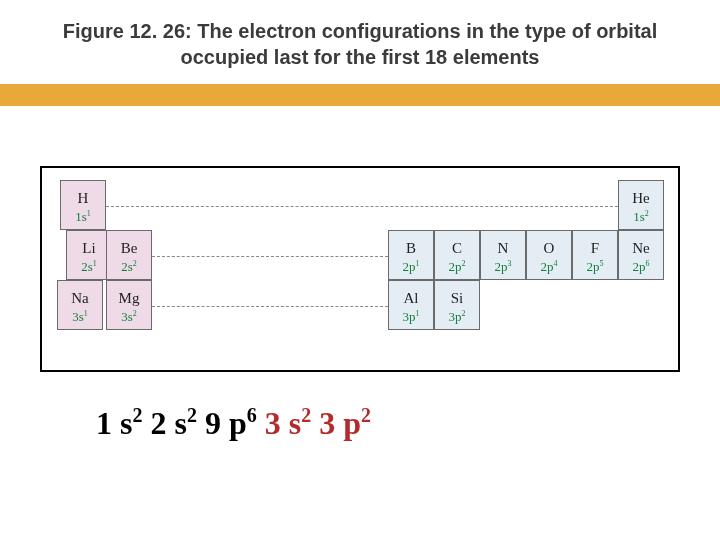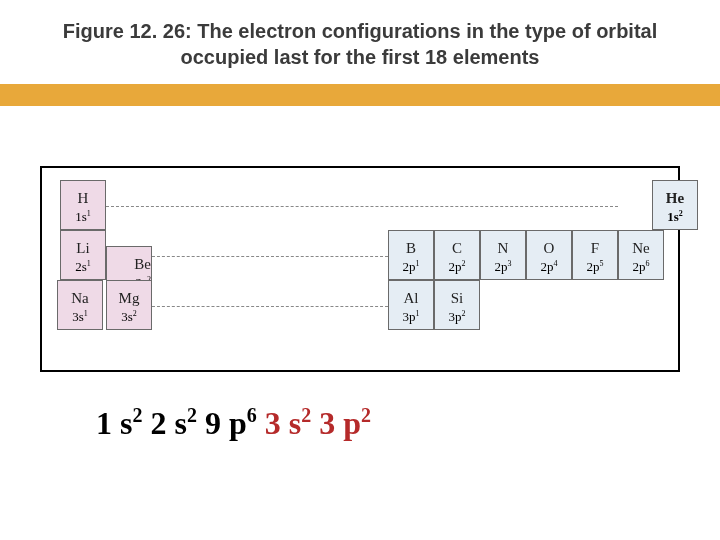--- a/index.html
+++ b/index.html
@@ -7,21 +7,21 @@
   .slide { width: 720px; height: 424px; position: relative; background: #fff; }
   .title-area { width: 100%; padding: 18px 20px 14px 20px; text-align: center; }
   .title-area span { font-size: 20px; font-weight: bold; color: #3b3b3b; line-height: 1.3; }
   .bar { width: 100%; height: 22px; background: #e8a83a; }
   .diagram-wrap { position: absolute; left: 40px; top: 166px; width: 640px; height: 206px; }
   .diagram-border { position: absolute; left: 0; top: 0; width: 640px; height: 206px; border: 2px solid #000; background: #fff; }
   .cell { position: absolute; width: 46px; height: 50px; border: 1px solid #6a6a6a; display: flex; flex-direction: column; align-items: center; justify-content: center; font-family: 'Times New Roman', serif; padding-top: 4px; }
   .cell-pink { background: #efdae7; }
   .cell-blue { background: #e5edf4; }
   .sym { font-size: 15px; color: #222; line-height: 1; }
-  .conf { font-size: 13px; color: #000000; margin-top: 4px; line-height: 1; }
+  .conf { font-size: 13px; color: #15803d; margin-top: 4px; line-height: 1; }
   .conf sup { font-size: 8px; vertical-align: super; }
   .dashed { position: absolute; border-top: 1.5px dashed #888; height: 0; }
   .config-line { position: absolute; left: 96px; top: 404px; font-family: 'Times New Roman', serif; font-size: 32px; font-weight: bold; color: #000; }
   .config-line .hl { color: #b52a2a; }
   .config-line sup { font-size: 20px; vertical-align: super; }
   .footer { position: absolute; left: 0; bottom: 0; width: 100%; height: 24px; }
   .copyright { position: absolute; left: 10px; bottom: 6px; font-size: 9px; color: #9a8a70; }
   .pageno { position: absolute; right: 10px; bottom: 4px; font-size: 12px; color: #fff; background: #a94b4b; padding: 2px 8px; }
 </style>
 </head>
@@ -38,30 +38,30 @@
     <div class="diagram-border"></div>
 
     <div class="dashed" style="left:66px; top:40px; width:512px;"></div>
     <div class="dashed" style="left:112px; top:90px; width:236px;"></div>
     <div class="dashed" style="left:112px; top:140px; width:236px;"></div>
 
     <div class="cell cell-pink" style="left:20px; top:14px;">
       <span class="sym">H</span>
       <span class="conf"><span>1s</span><sup>1</sup></span>
     </div>
-    <div class="cell cell-blue" style="left:612px; top:14px;font-weight:bold;">
+    <div class="cell cell-blue" style="left:578px; top:14px;">
       <span class="sym">He</span>
       <span class="conf"><span>1s</span><sup>2</sup></span>
     </div>
 
-    <div class="cell cell-pink" style="left:20px; top:64px;text-align:right;">
+    <div class="cell cell-pink" style="left:26px; top:64px;text-align:right;">
       <span class="sym">Li</span>
       <span class="conf"><span>2s</span><sup>1</sup></span>
     </div>
-    <div class="cell cell-pink" style="left:66px; top:80px;align-items:flex-end;">
+    <div class="cell cell-pink" style="left:66px; top:64px;">
       <span class="sym">Be</span>
       <span class="conf"><span>2s</span><sup>2</sup></span>
     </div>
     <div class="cell cell-blue" style="left:348px; top:64px;">
       <span class="sym">B</span>
       <span class="conf"><span>2p</span><sup>1</sup></span>
     </div>
     <div class="cell cell-blue" style="left:394px; top:64px;">
       <span class="sym">C</span>
       <span class="conf"><span>2p</span><sup>2</sup></span>

